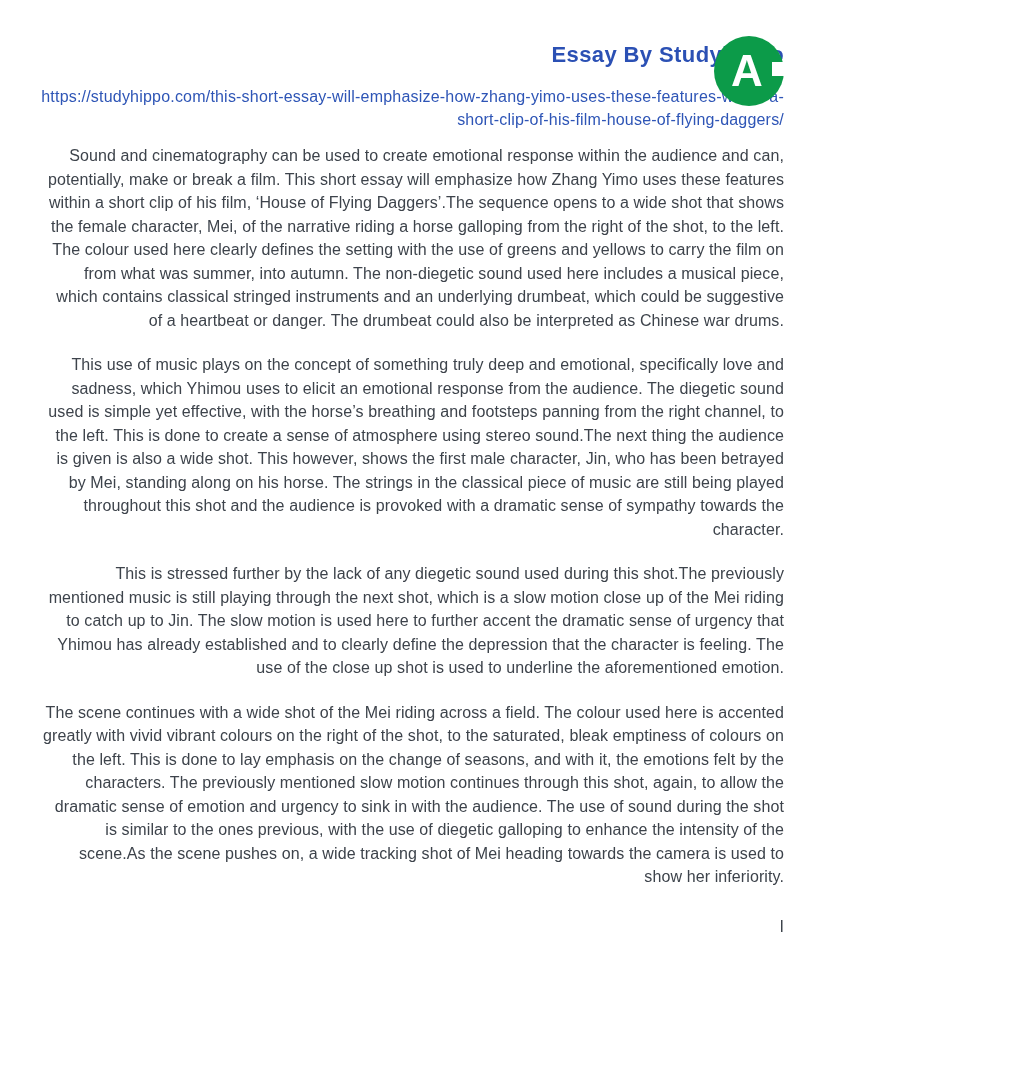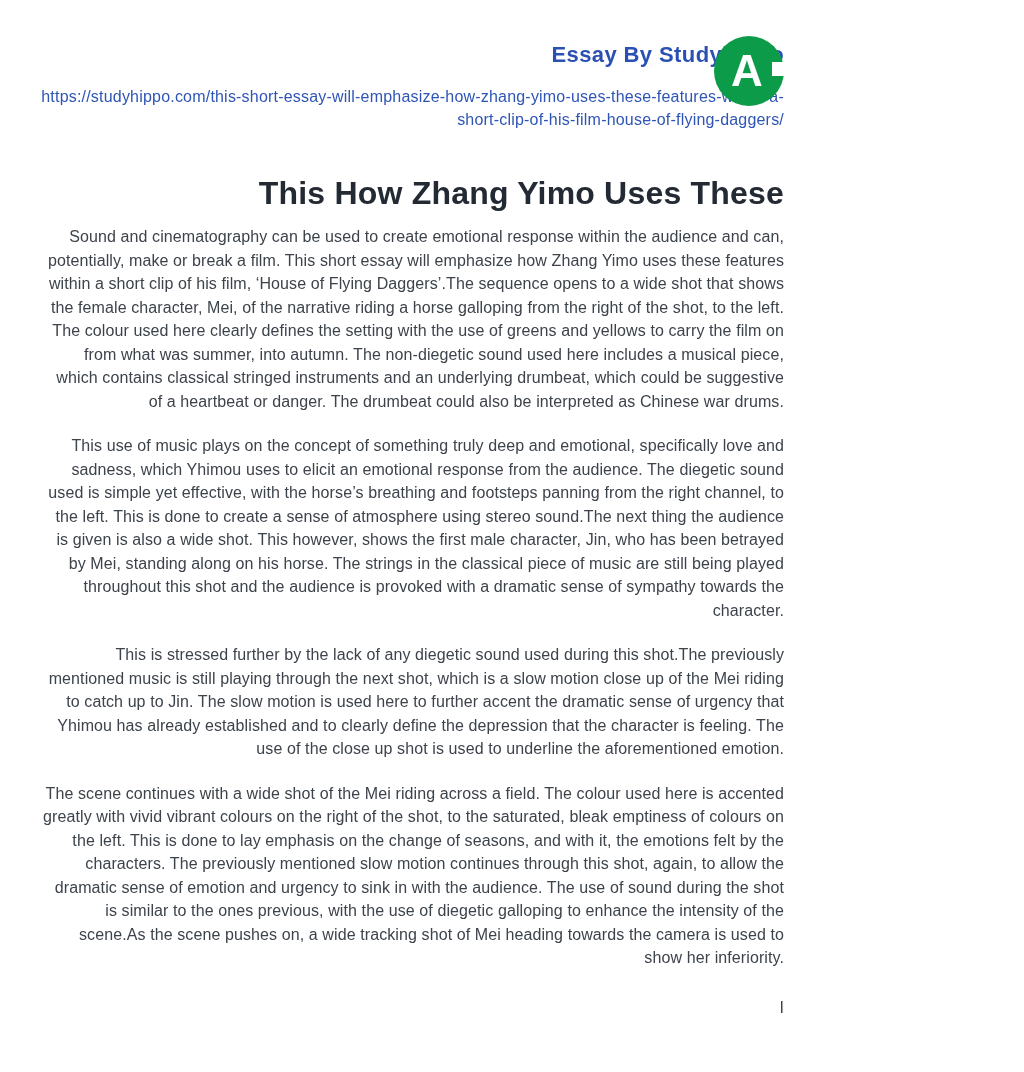--- a/index.html
+++ b/index.html
@@ -81,21 +81,20 @@
 
     <div class="logo">
       <svg width="70" height="70" viewBox="0 0 70 70">
         <circle cx="35" cy="35" r="35" fill="#0c9b49"></circle>
         <rect x="58" y="26" width="12" height="14" fill="#ffffff"></rect>
         <text x="33" y="50" text-anchor="middle" font-family="Liberation Sans, sans-serif" font-size="44" font-weight="bold" fill="#ffffff">A</text>
       </svg>
     </div>
   </div>
 
-  <h1 class="essay-title">This How Zhang Yimo Uses These</h1>
 
   <div class="essay-body">
     <p>Sound and cinematography can be used to create emotional response within the audience and can, potentially, make or break a film. This short essay will emphasize how Zhang Yimo uses these features within a short clip of his film, ‘House of Flying Daggers’.The sequence opens to a wide shot that shows the female character, Mei, of the narrative riding a horse galloping from the right of the shot, to the left. The colour used here clearly defines the setting with the use of greens and yellows to carry the film on from what was summer, into autumn. The non-diegetic sound used here includes a musical piece, which contains classical stringed instruments and an underlying drumbeat, which could be suggestive of a heartbeat or danger. The drumbeat could also be interpreted as Chinese war drums.</p>
     <p>This use of music plays on the concept of something truly deep and emotional, specifically love and sadness, which Yhimou uses to elicit an emotional response from the audience. The diegetic sound used is simple yet effective, with the horse’s breathing and footsteps panning from the right channel, to the left. This is done to create a sense of atmosphere using stereo sound.The next thing the audience is given is also a wide shot. This however, shows the first male character, Jin, who has been betrayed by Mei, standing along on his horse. The strings in the classical piece of music are still being played throughout this shot and the audience is provoked with a dramatic sense of sympathy towards the character.</p>
     <p>This is stressed further by the lack of any diegetic sound used during this shot.The previously mentioned music is still playing through the next shot, which is a slow motion close up of the Mei riding to catch up to Jin. The slow motion is used here to further accent the dramatic sense of urgency that Yhimou has already established and to clearly define the depression that the character is feeling. The use of the close up shot is used to underline the aforementioned emotion.</p>
     <p>The scene continues with a wide shot of the Mei riding across a field. The colour used here is accented greatly with vivid vibrant colours on the right of the shot, to the saturated, bleak emptiness of colours on the left. This is done to lay emphasis on the change of seasons, and with it, the emotions felt by the characters. The previously mentioned slow motion continues through this shot, again, to allow the dramatic sense of emotion and urgency to sink in with the audience. The use of sound during the shot is similar to the ones previous, with the use of diegetic galloping to enhance the intensity of the scene.As the scene pushes on, a wide tracking shot of Mei heading towards the camera is used to show her inferiority.</p>
     <p class="trailing">I</p>
   </div>
 
 </div>

